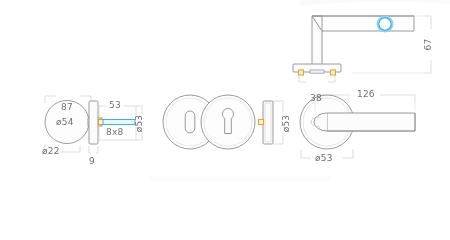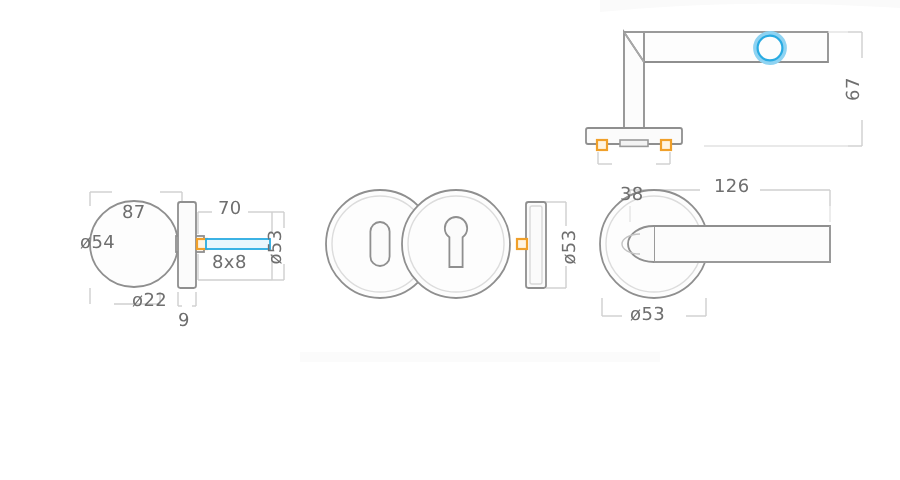--- a/index.html
+++ b/index.html
@@ -166,27 +166,27 @@
         <path d="M343,158 L353,158"></path>
       </g>
 
       <line x1="315" y1="103" x2="315" y2="111" stroke="#e4e4e4" stroke-width="0.7"></line>
       <line x1="415" y1="103" x2="415" y2="111" stroke="#e4e4e4" stroke-width="0.7"></line>
     </g>
   </svg>
 
   <div class="dim" style="left:61px;top:91px;margin-top:12px;">87</div>
 
-  <div class="dim" style="left:40px;top:118px;text-align:right;">ø54</div>
-
-  <div class="dim" style="left:42px;top:147px;margin-left:24px;">ø22</div>
+  <div class="dim" style="left:56px;top:118px;text-align:right;">ø54</div>
+
+  <div class="dim" style="left:42px;top:147px;">ø22</div>
 
   <div class="dim" style="left:89px;top:157px;">9</div>
 
-  <div class="dim" style="left:109px;top:101px;">70</div>
+  <div class="dim" style="left:109px;top:101px;">53</div>
 
   <div class="dim" style="left:106px;top:128px;">8x8</div>
 
   <div class="dim rot" style="left:128px;top:119px;width:22px;text-align:center;">ø53</div>
 
   <div class="dim rot" style="left:275px;top:119px;width:22px;text-align:center;">ø53</div>
 
   <div class="dim" style="left:357px;top:90px;text-align:right;">126</div>
 
   <div class="dim" style="left:315px;top:154px;">ø53</div>

